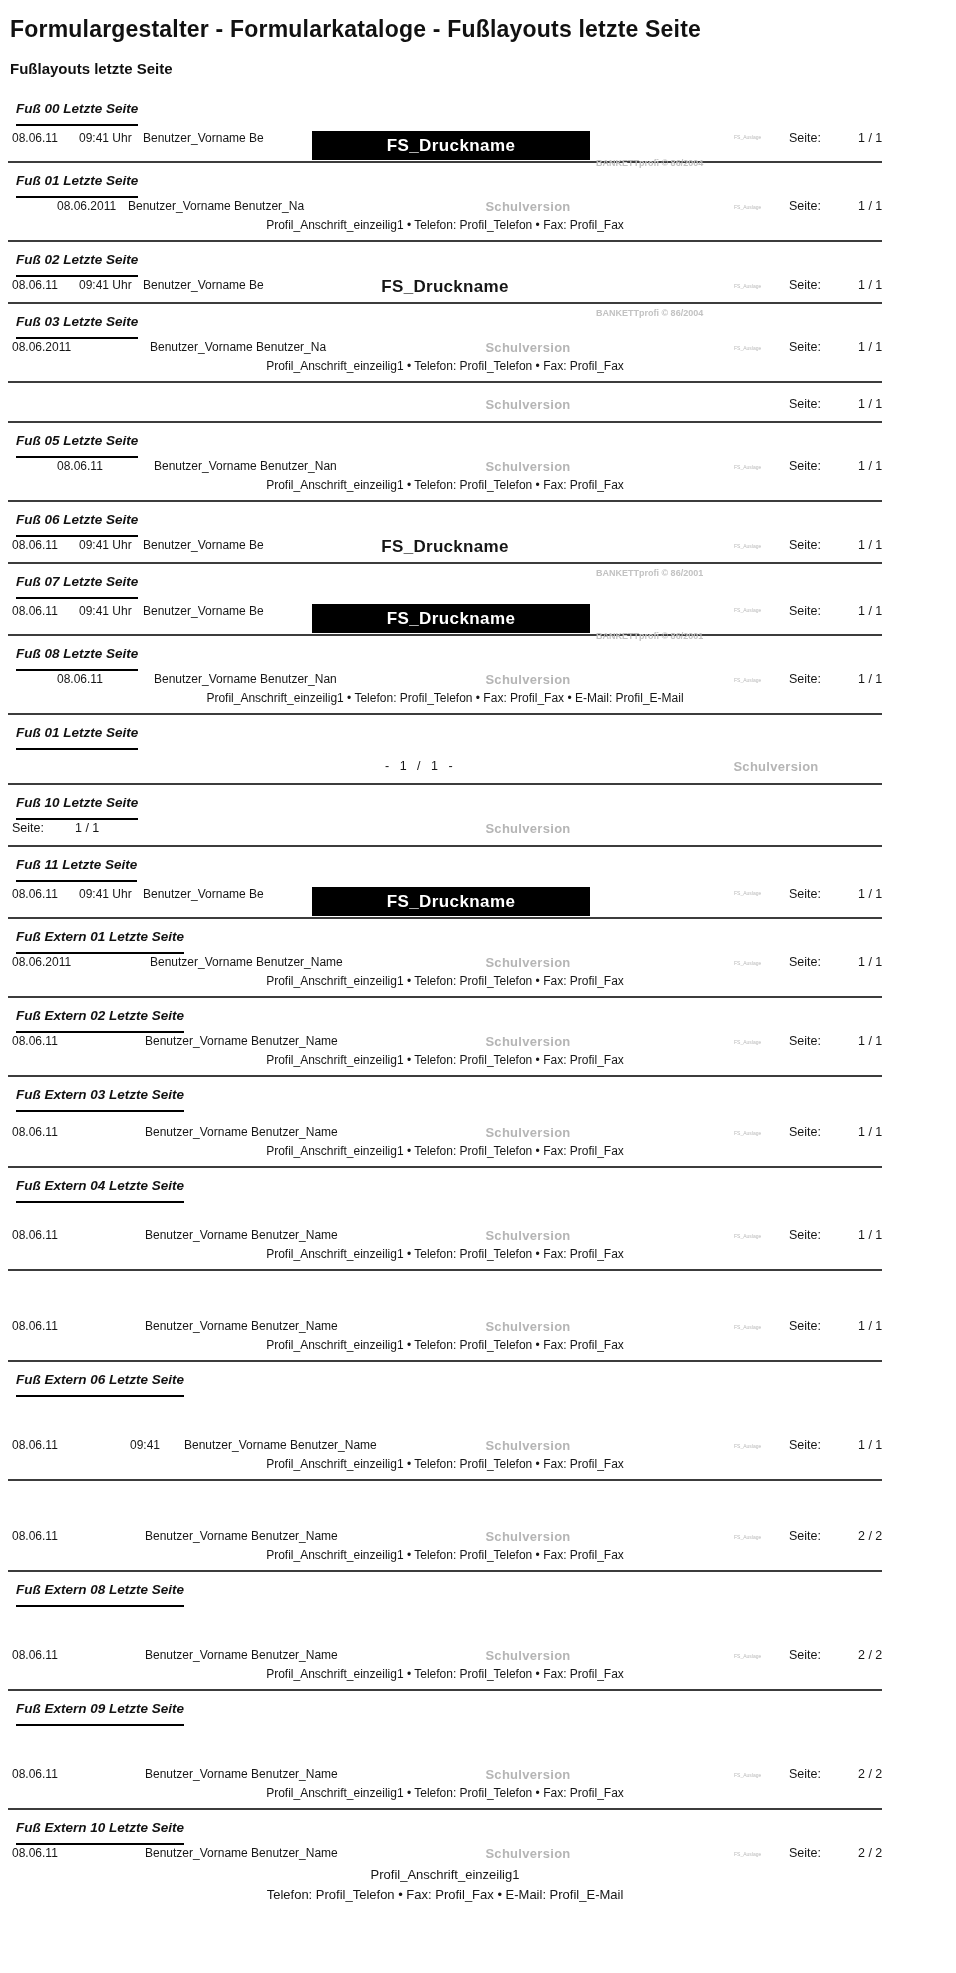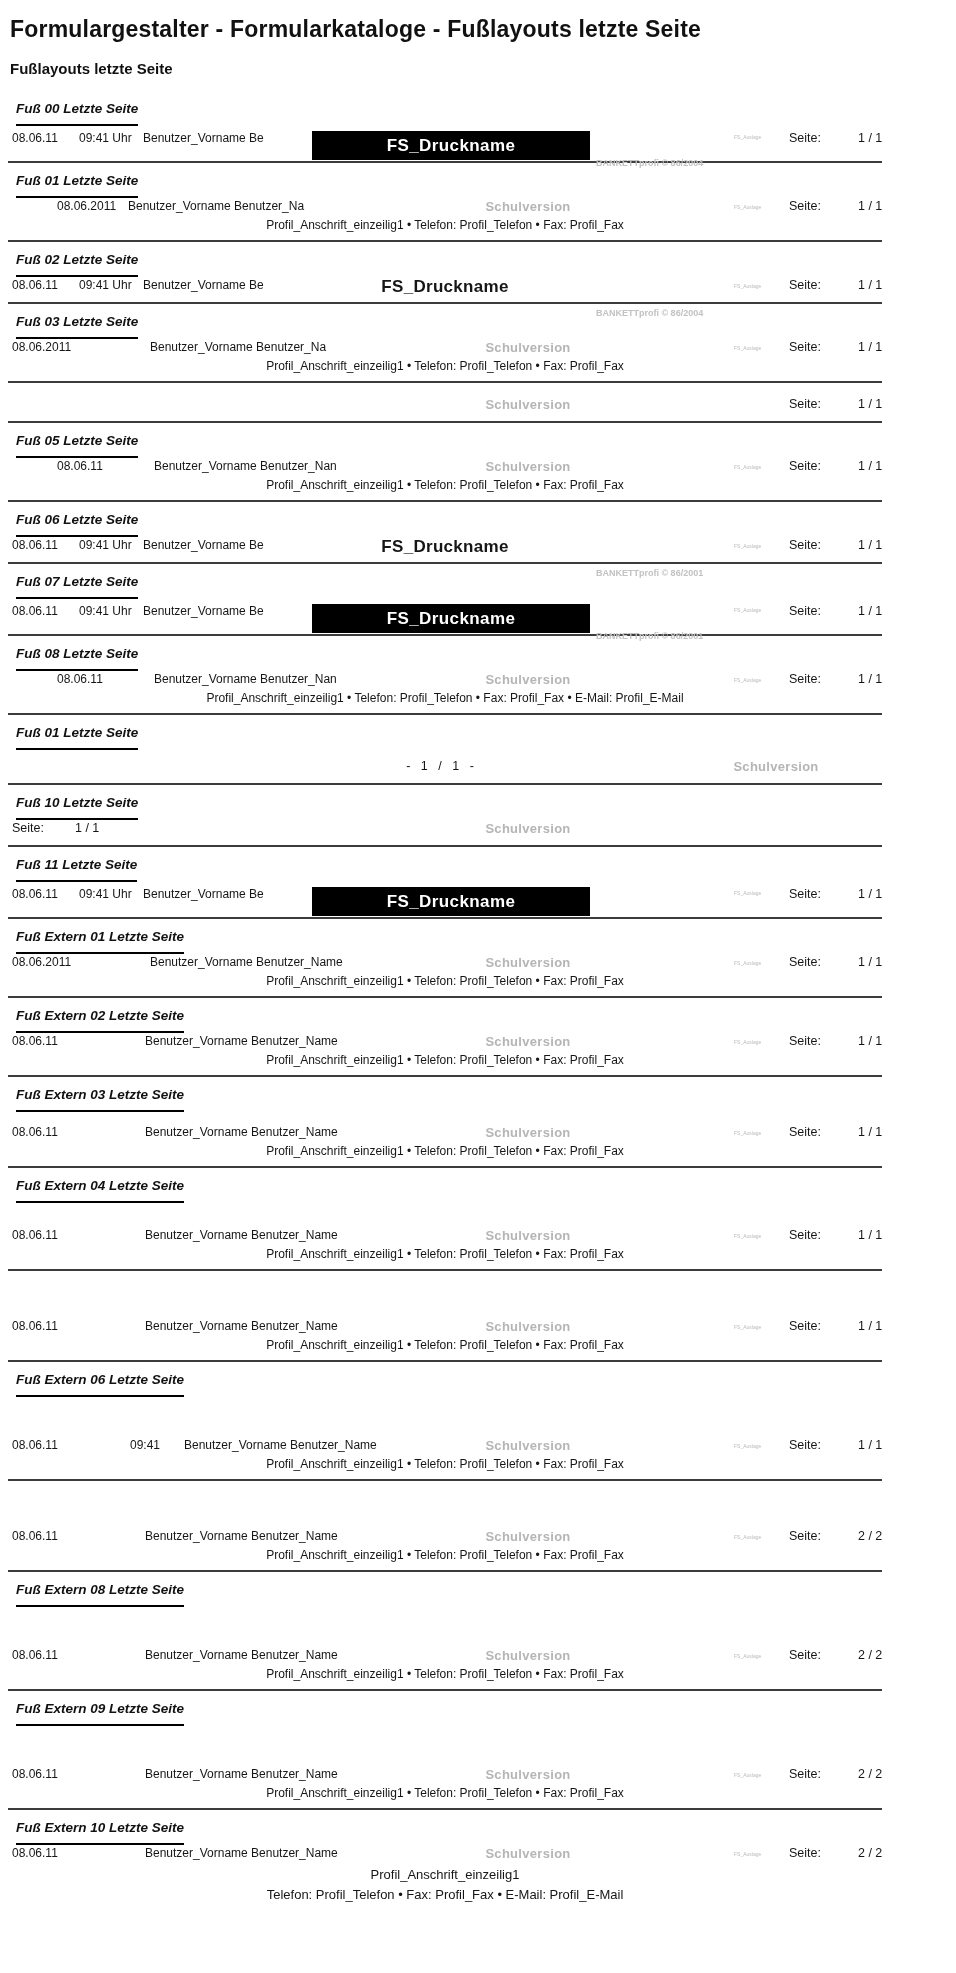--- a/index.html
+++ b/index.html
@@ -23,21 +23,21 @@
        text-align:center;font-weight:bold;font-size:17px;line-height:29px;letter-spacing:.4px;}
   .fsplain{left:352px;width:186px;text-align:center;font-weight:bold;font-size:17px;top:1px;letter-spacing:.3px;}
   .schul{left:472px;width:112px;text-align:center;color:#b5b5b5;font-weight:bold;font-size:13px;letter-spacing:.3px;}
   .schulR{left:720px;width:112px;text-align:center;color:#b5b5b5;font-weight:bold;font-size:13px;letter-spacing:.3px;}
   .bank{left:596px;font-size:9px;color:#c2c2c2;font-weight:bold;margin-top:28px;}
   .row .bank{top:4px;} .row.tall .bank{top:7px;}
   .tiny{left:734px;font-size:5px;color:#bbb;}
   .row .tiny{top:7px;} .row.tall .tiny{top:11px;}
   .seite{left:789px;font-size:12.5px;} .pagev{left:858px;font-size:12.5px;}
   .seite0{left:12px;font-size:12.5px;} .page0{left:75px;font-size:12.5px;}
-  .cpage{left:385px;width:110px;text-align:center;word-spacing:7px;font-size:12.5px;}
+  .cpage{left:385px;width:110px;word-spacing:7px;font-size:12.5px;}
   .prof{width:874px;margin:3px 0 0 8px;text-align:center;font-size:12px;color:#161616;}
   .prof.big{font-size:13px;margin-top:5px;}
   .rule{height:2px;background:#3c3c3c;width:874px;margin:8px 0 0 8px;}
   
   .g14{margin-top:14px;} .g30{margin-top:30px;} .g46{margin-top:46px;} .g12{margin-top:12px;} .g18{margin-top:18px;}
 </style>
 </head>
 <body>
 
 <div class="page">

